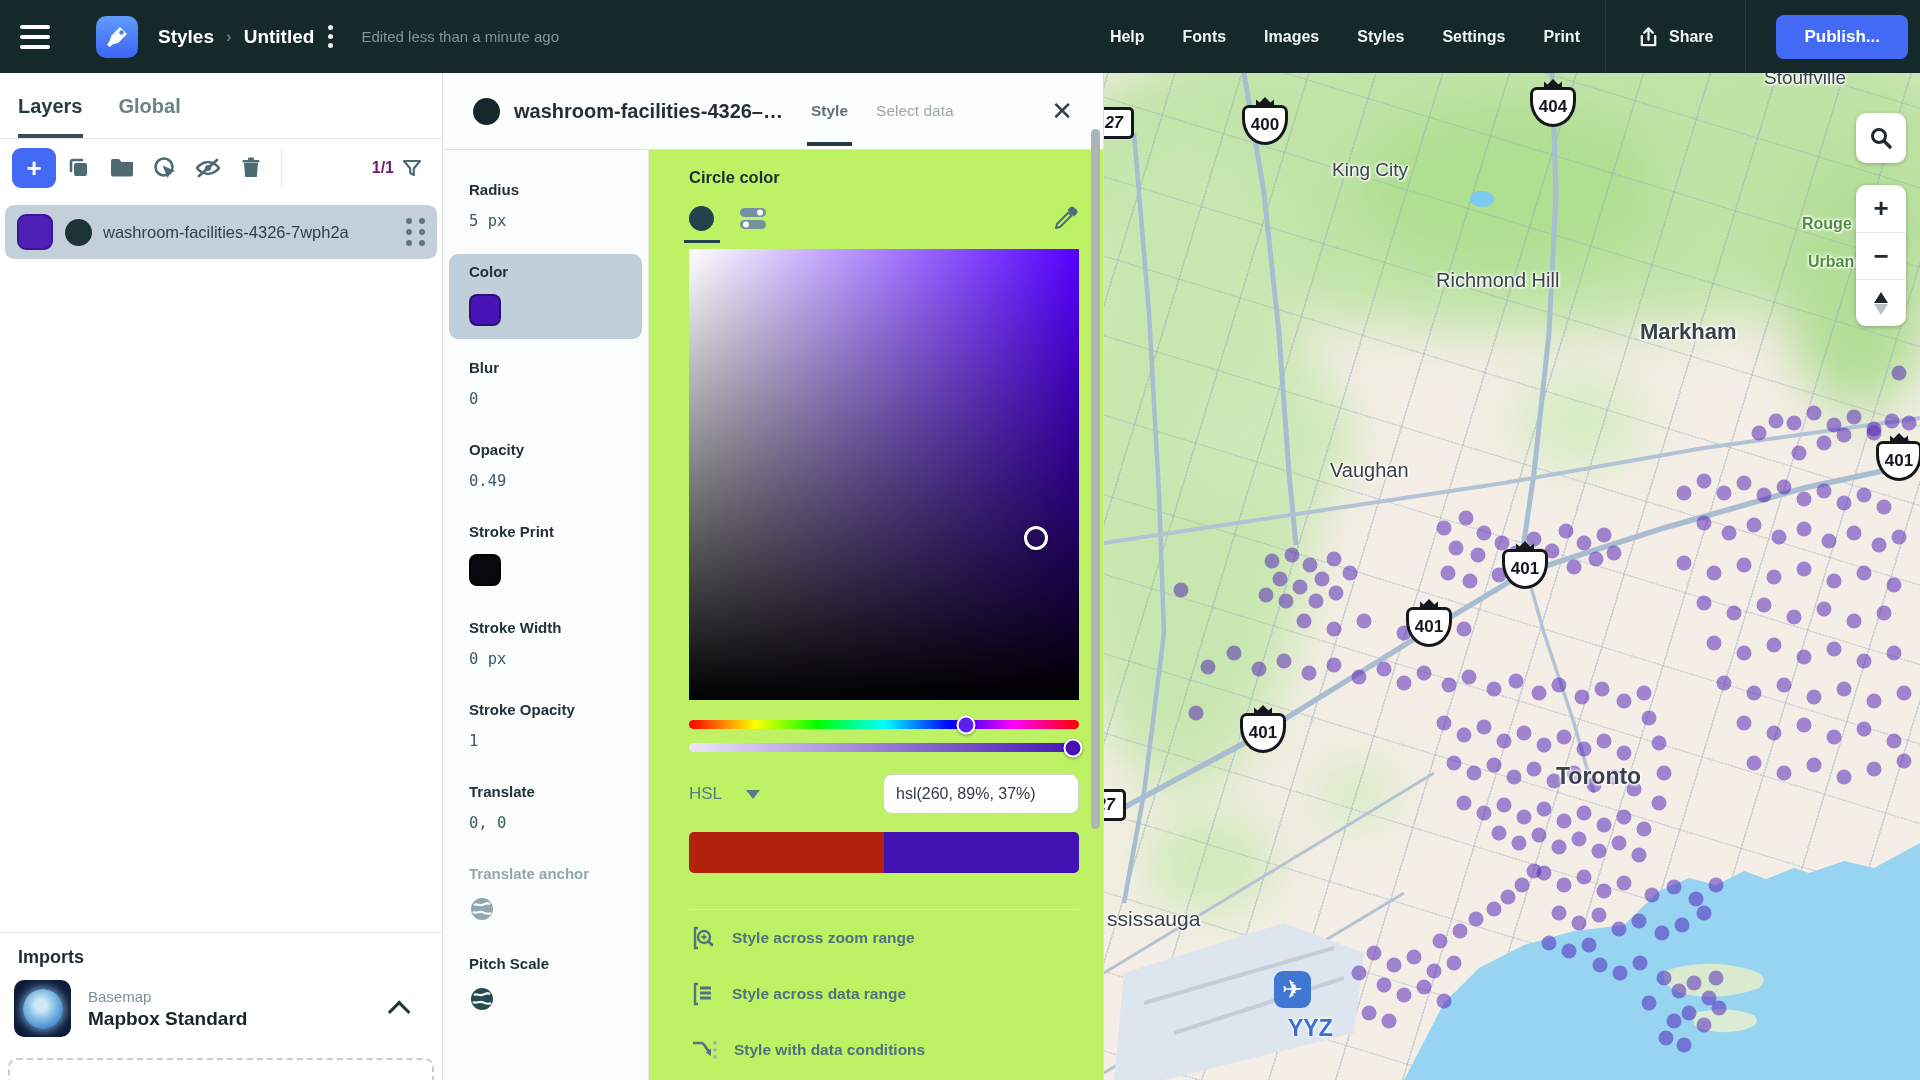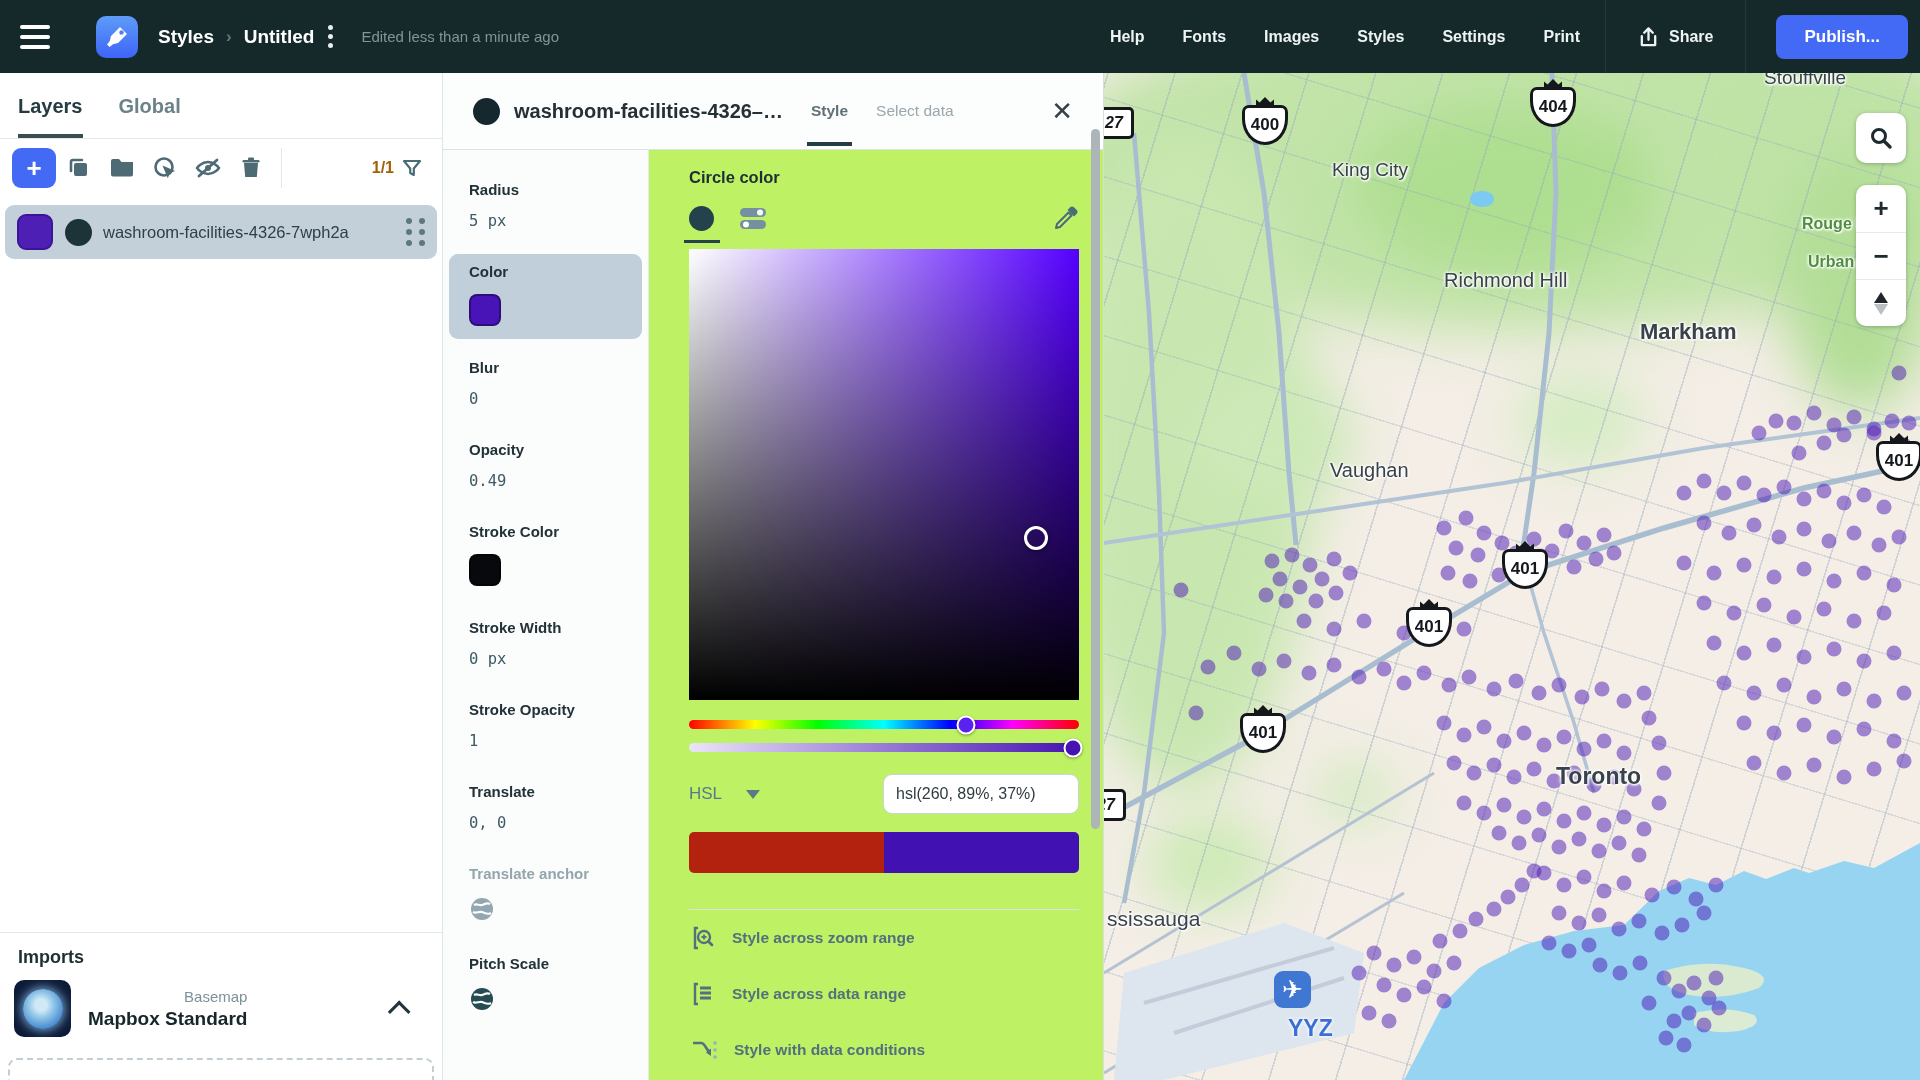--- a/index.html
+++ b/index.html
@@ -26,30 +26,30 @@
   
   .sidebar { position:absolute; left:0; top:73px; width:443px; height:1007px; background:#fff; border-right:1px solid #dfe5e7; }
   .side-tabs { display:flex; gap:36px; padding:22px 18px 0 18px; }
   .side-tab { font-size:20px; font-weight:700; color:#6a8288; padding-bottom:16px; cursor:pointer; }
   .side-tab.active { color:#243c42; border-bottom:4px solid #3a4d52; }
   .side-tabs-rule { height:1px; background:#e3e8ea; }
   .toolbar { display:flex; align-items:center; height:58px; padding:0 12px; }
   .tool-add { width:44px; height:40px; background:#436af4; border:none; border-radius:9px; color:#fff; font-size:26px; font-weight:700; line-height:1; cursor:pointer; display:flex; align-items:center; justify-content:center; }
   .tool-btn { width:40px; height:40px; display:flex; align-items:center; justify-content:center; cursor:pointer; margin-left:3px; }
   .tool-sep { width:1px; height:40px; background:#e3e8ea; margin:0 8px 0 10px; }
-  .layer-count { margin-left:auto; display:flex; align-items:center; gap:8px; font-size:16px; font-weight:700; color:#a16207; padding-right:8px; cursor:pointer; }
+  .layer-count { margin-left:auto; display:flex; align-items:center; gap:8px; font-size:16px; font-weight:700; color:#701a75; padding-right:8px; cursor:pointer; }
   .layer-row { margin:8px 5px 0 5px; height:54px; background:#c4d0d9; border-radius:9px; display:flex; align-items:center; padding:0 12px; cursor:pointer; }
   .layer-swatch { width:36px; height:36px; border-radius:9px; background:#4d1fb4; border:2px solid #3a1598; }
   .layer-circle { width:27px; height:27px; border-radius:50%; background:#1c3338; margin-left:12px; }
   .layer-name { font-size:16.5px; color:#2e4049; margin-left:11px; white-space:nowrap; }
   .drag-handle { margin-left:auto; display:grid; grid-template-columns:6px 6px; gap:5px 7px; cursor:grab; }
   .drag-handle i { width:6px; height:6px; border-radius:50%; background:#5d7883; }
   .imports { position:absolute; left:0; bottom:0; width:100%; border-top:1px solid #e4e8ea; background:#fff; padding:12px 18px 0 14px; height:148px; }
   .imports h3 { font-size:18px; font-weight:700; color:#1d2f34; margin:2px 0 12px 4px; }
-  .import-row { display:flex; align-items:center; cursor:pointer;text-align:right; }
+  .import-row { display:flex; align-items:center; cursor:pointer; }
   .basemap-thumb { width:57px; height:57px; border-radius:10px; background:#0d1b38; display:flex; align-items:center; justify-content:center; overflow:hidden; }
   .basemap-globe { width:40px; height:40px; border-radius:50%; background:radial-gradient(circle at 45% 40%, #cfe9f6 0 18%, #8ec4e8 40%, #4d8fd2 70%, #2f6cc0 100%); box-shadow:0 0 10px 2px rgba(140,190,235,.8); }
   .import-meta { margin-left:17px; }
   .import-kind { font-size:15px; color:#7d9199; margin-bottom:3px; }
   .import-name { font-size:19px; font-weight:700; color:#17262b; }
   .chevron-up { margin-left:auto; margin-right:14px; width:16px; height:16px; border-left:3.5px solid #23343a; border-top:3.5px solid #23343a; transform:rotate(45deg) translateY(4px); cursor:pointer; }
   .dashed-slot { position:absolute; left:8px; right:8px; bottom:-28px; height:50px; border:2px dashed #c3ced4; border-radius:9px; background:#fff; }
 
   
   .panel { position:absolute; left:443px; top:73px; width:661px; height:1007px; background:#fcfdfd; border-right:1px solid #d8dee0; z-index:30; }
@@ -264,21 +264,21 @@
         </div>
         <div class="prop">
           <div class="prop-label">Blur</div>
           <div class="prop-value">0</div>
         </div>
         <div class="prop">
           <div class="prop-label">Opacity</div>
           <div class="prop-value">0.49</div>
         </div>
         <div class="prop">
-          <div class="prop-label">Stroke Color</div>
+          <div class="prop-label">Stroke Print</div>
           <div class="prop-swatch" style="background:#07090c"></div>
         </div>
         <div class="prop">
           <div class="prop-label">Stroke Width</div>
           <div class="prop-value">0 px</div>
         </div>
         <div class="prop">
           <div class="prop-label">Stroke Opacity</div>
           <div class="prop-value">1</div>
         </div>
@@ -651,21 +651,21 @@
       <div class="map-dot" style="left: 356px; top: 858px; background: rgb(75, 23, 181);"></div>
       <div class="map-dot" style="left: 372px; top: 846px; background: rgb(75, 23, 181);"></div>
       <div class="map-dot" style="left: 390px; top: 836px; background: rgb(75, 23, 181);"></div>
       <div class="map-dot" style="left: 404px; top: 824px; background: rgb(75, 23, 181);"></div>
       <div class="map-dot" style="left: 418px; top: 812px; background: rgb(75, 23, 181);"></div>
       <div class="map-dot" style="left: 430px; top: 798px; background: rgb(75, 23, 181);"></div>
     </div>
   <div id="map-labels">
       <span class="map-label" style="left: 660px; top: -6px; font-size: 19px;">Stouffville</span>
       <span class="map-label" style="left: 228px; top: 86px; font-size: 19px;">King City</span>
-      <span class="map-label" style="left: 340px; top: 196px; font-size: 20px;">Richmond Hill</span>
+      <span class="map-label" style="left: 332px; top: 196px; font-size: 20px;">Richmond Hill</span>
       <span class="map-label" style="left: 536px; top: 246px; font-size: 22px; font-weight: 700;">Markham</span>
       <span class="map-label" style="left: 226px; top: 386px; font-size: 20px;">Vaughan</span>
       <span class="map-label" style="left: 452px; top: 690px; font-size: 23px; font-weight: 700;">Toronto</span>
       <span class="map-label" style="left: -4px; top: 834px; font-size: 21px; margin-left: 7px;">ssissauga</span>
       <span class="map-label green" style="left: 698px; top: 142px; font-size: 16px;">Rouge Natio</span>
       <span class="map-label green" style="left: 704px; top: 180px; font-size: 16px;">Urban Par</span>
     </div>
   <div id="map-shields">
       <div class="shield-rect" style="left: -10px; top: 34px;">27</div>
       <div class="shield" style="left: 138px; top: 24px;">

